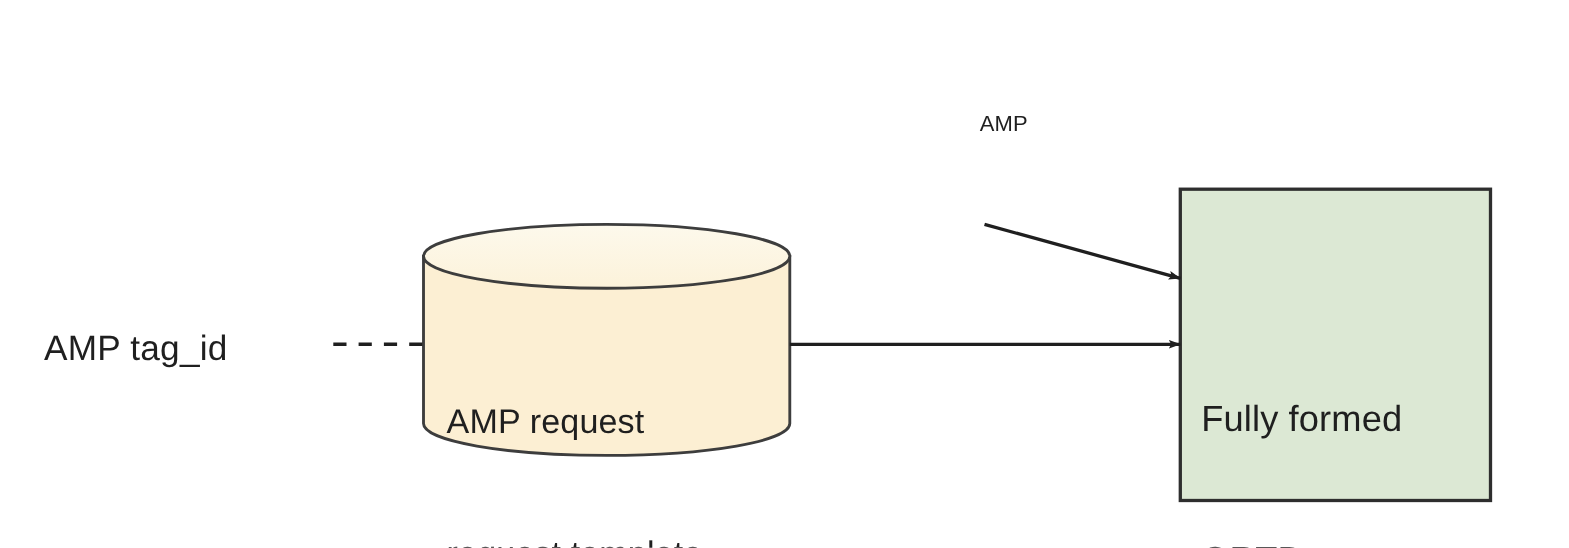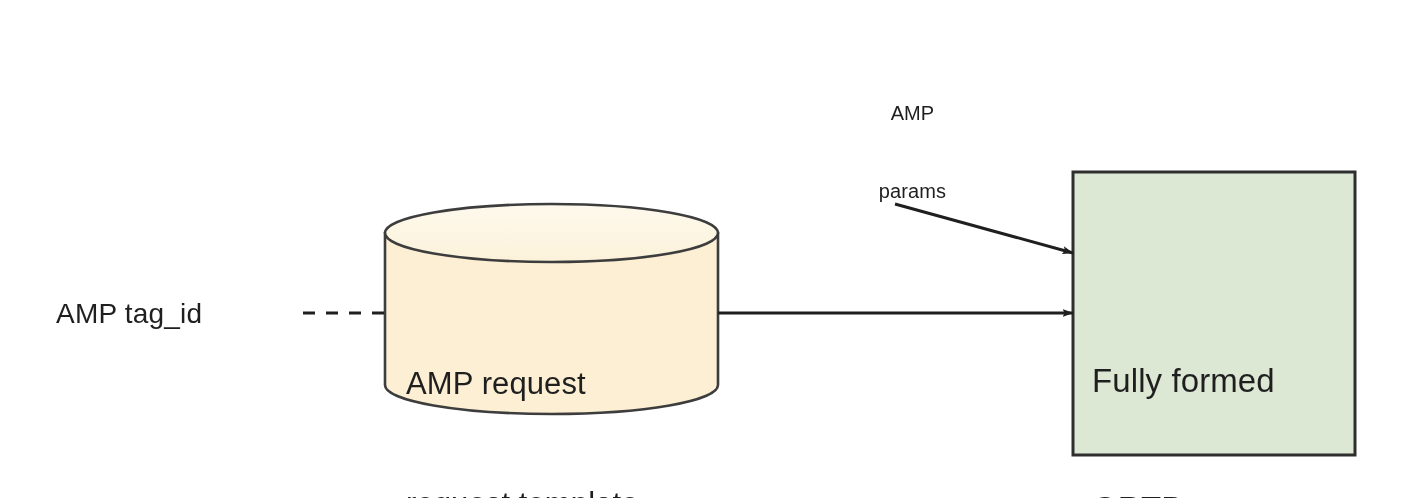--- a/index.html
+++ b/index.html
@@ -26,23 +26,23 @@
   .label {
     position: absolute;
     color: #1f1f1f;
     font-family: "Liberation Sans", sans-serif;
     white-space: pre;
     line-height: 1.30;
   }
 
   
   #tag-id-label {
-    left: 56px;
+    left: 40px;
     top: 296px;
-    font-size: 28px;
+    font-size: 32px;
     letter-spacing: 0.2px;
   }
 
   
   #cylinder-text {
     left: 406px;
     top: 283px;
     font-size: 31px;
     letter-spacing: 0.1px;
   }
@@ -109,14 +109,13 @@
   <span class="label-line">request template</span>
 </div>
 
 <div class="label" id="ortb-text">
   <span class="label-line">Fully formed</span>
   <span class="label-line">ORTB</span>
 </div>
 
 <div class="label" id="qs-params-label">
   <span class="label-line">AMP</span>
-  <span class="label-line">params</span>
 </div>
 
 </body></html>

